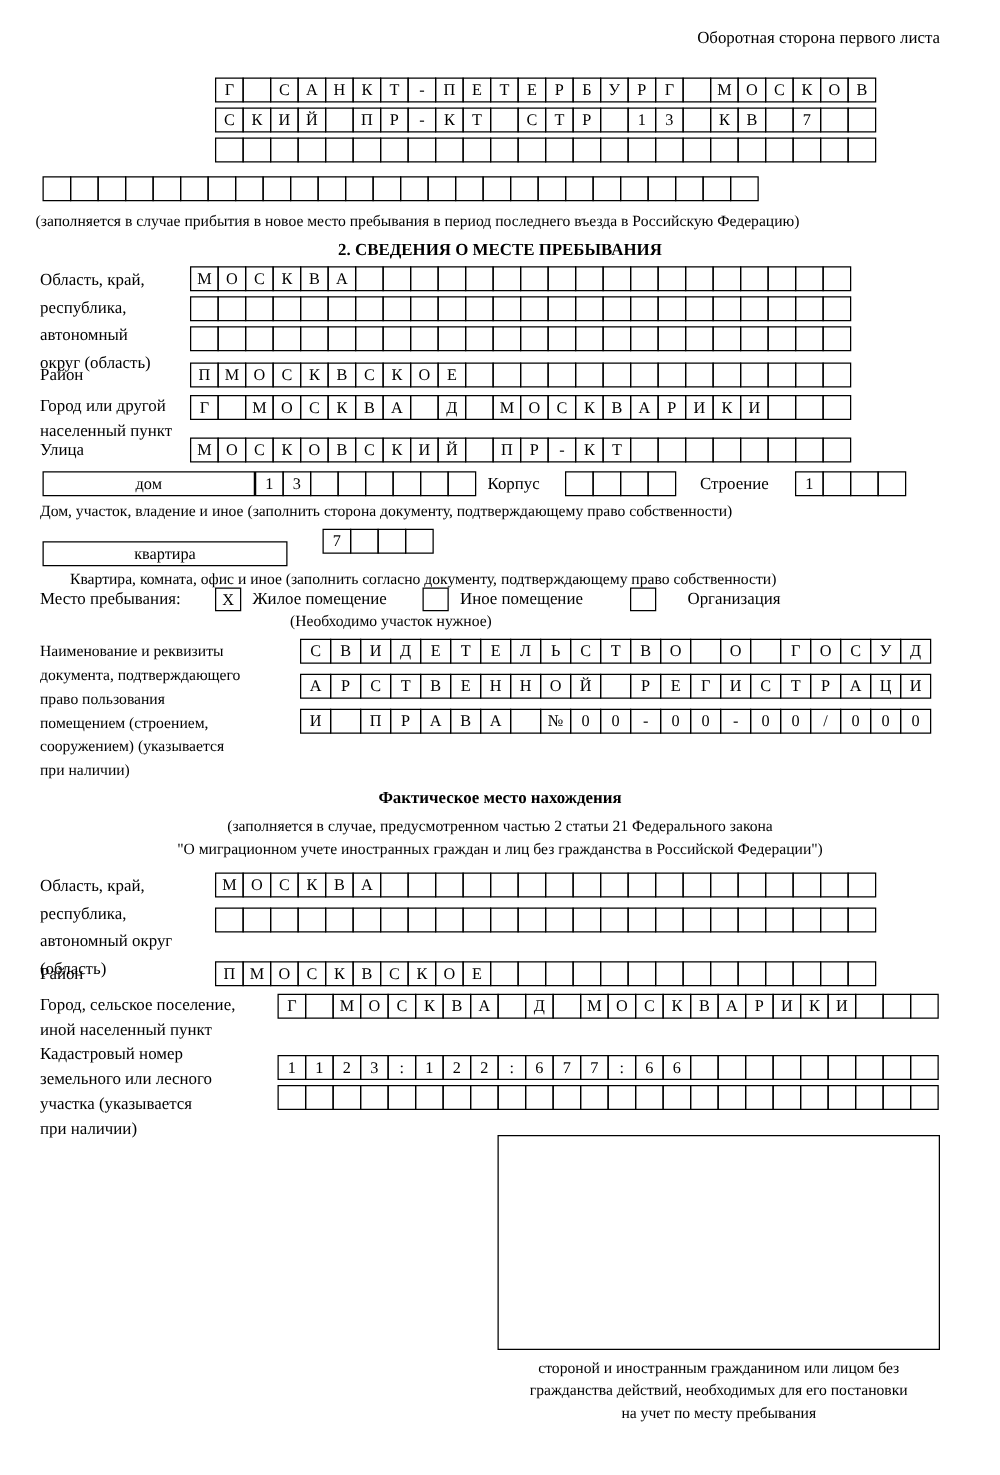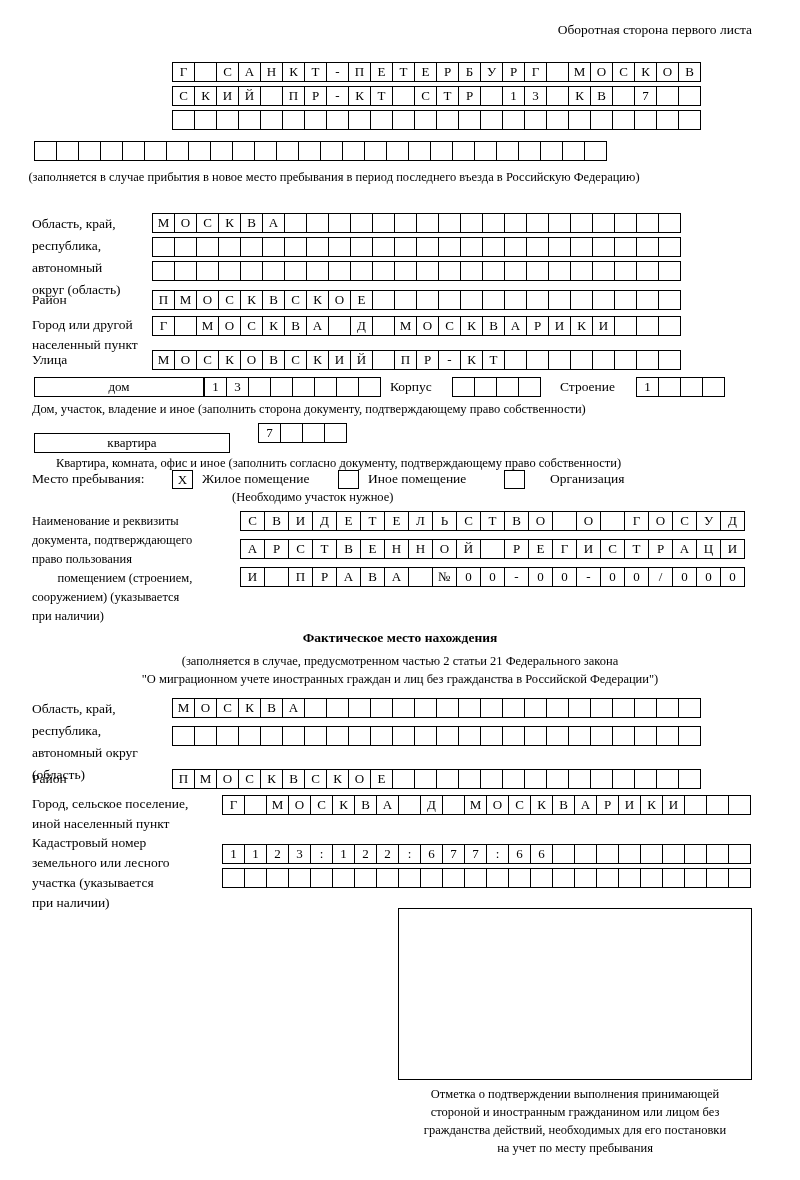--- a/index.html
+++ b/index.html
@@ -159,20 +159,21 @@
       <div class="cell blank"></div>
       <div class="cell blank"></div>
       <div class="cell blank"></div>
       <div class="cell blank"></div>
       <div class="cell blank"></div>
       <div class="cell blank"></div>
     </div>
 
   <div class="txt lbl-sm center" style="left:0;top:170px;width:668px;">(заполняется в случае прибытия в новое место пребывания в период последнего въезда в Российскую Федерацию)</div>
 
+  <div class="txt lbl bold center" style="left:0;top:192px;width:800px;">2. СВЕДЕНИЯ О МЕСТЕ ПРЕБЫВАНИЯ</div>
 
   <div class="txt lbl" style="left:32px;top:213px;">
     <div style="line-height:22px;">Область, край,</div>
     <div style="line-height:22px;">республика,</div>
     <div style="line-height:22px;">автономный</div>
     <div style="line-height:22px;">округ (область)</div>
   </div>
 
   <div class="cells" id="s2-reg-1" style="left:152px;top:213px;">
       <div class="cell">М</div>
@@ -383,21 +384,21 @@
   <div class="checkbox" style="left:338px;top:470px;"></div>
   <div class="txt lbl" style="left:368px;top:471px;">Иное помещение</div>
   <div class="checkbox" style="left:504px;top:470px;"></div>
   <div class="txt lbl" style="left:550px;top:471px;">Организация</div>
   <div class="txt lbl-sm" style="left:232px;top:490px;">(Необходимо участок нужное)</div>
 
   <div class="txt lbl-sm" style="left:32px;top:512px;">
     <div style="line-height:19px;">Наименование и реквизиты</div>
     <div style="line-height:19px;">документа, подтверждающего</div>
     <div style="line-height:19px;">право пользования</div>
-    <div style="line-height:19px;text-align:right;">помещением (строением,</div>
+    <div style="line-height:19px;">помещением (строением,</div>
     <div style="line-height:19px;">сооружением) (указывается</div>
     <div style="line-height:19px;">при наличии)</div>
   </div>
 
   <div class="cells" id="s2-doc-1" style="left:240px;top:511px;">
       <div class="cell" style="width: 25px;">С</div>
       <div class="cell" style="width: 25px;">В</div>
       <div class="cell" style="width: 25px;">И</div>
       <div class="cell" style="width: 25px;">Д</div>
       <div class="cell" style="width: 25px;">Е</div>
@@ -641,19 +642,18 @@
       <div class="cell blank"></div>
       <div class="cell blank"></div>
       <div class="cell blank"></div>
       <div class="cell blank"></div>
       <div class="cell blank"></div>
       <div class="cell blank"></div>
     </div>
 
   <div class="bigbox" style="left:398px;top:908px;width:354px;height:172px;"></div>
   <div class="txt lbl-sm center" style="left:398px;top:1085px;width:354px;">
-    <div style="line-height:18px;">Отметка о подтверждении выполнения принимающей</div>
     <div style="line-height:18px;">стороной и иностранным гражданином или лицом без</div>
     <div style="line-height:18px;">гражданства действий, необходимых для его постановки</div>
     <div style="line-height:18px;">на учет по месту пребывания</div>
   </div>
 
 </div>
 
 </body></html>

